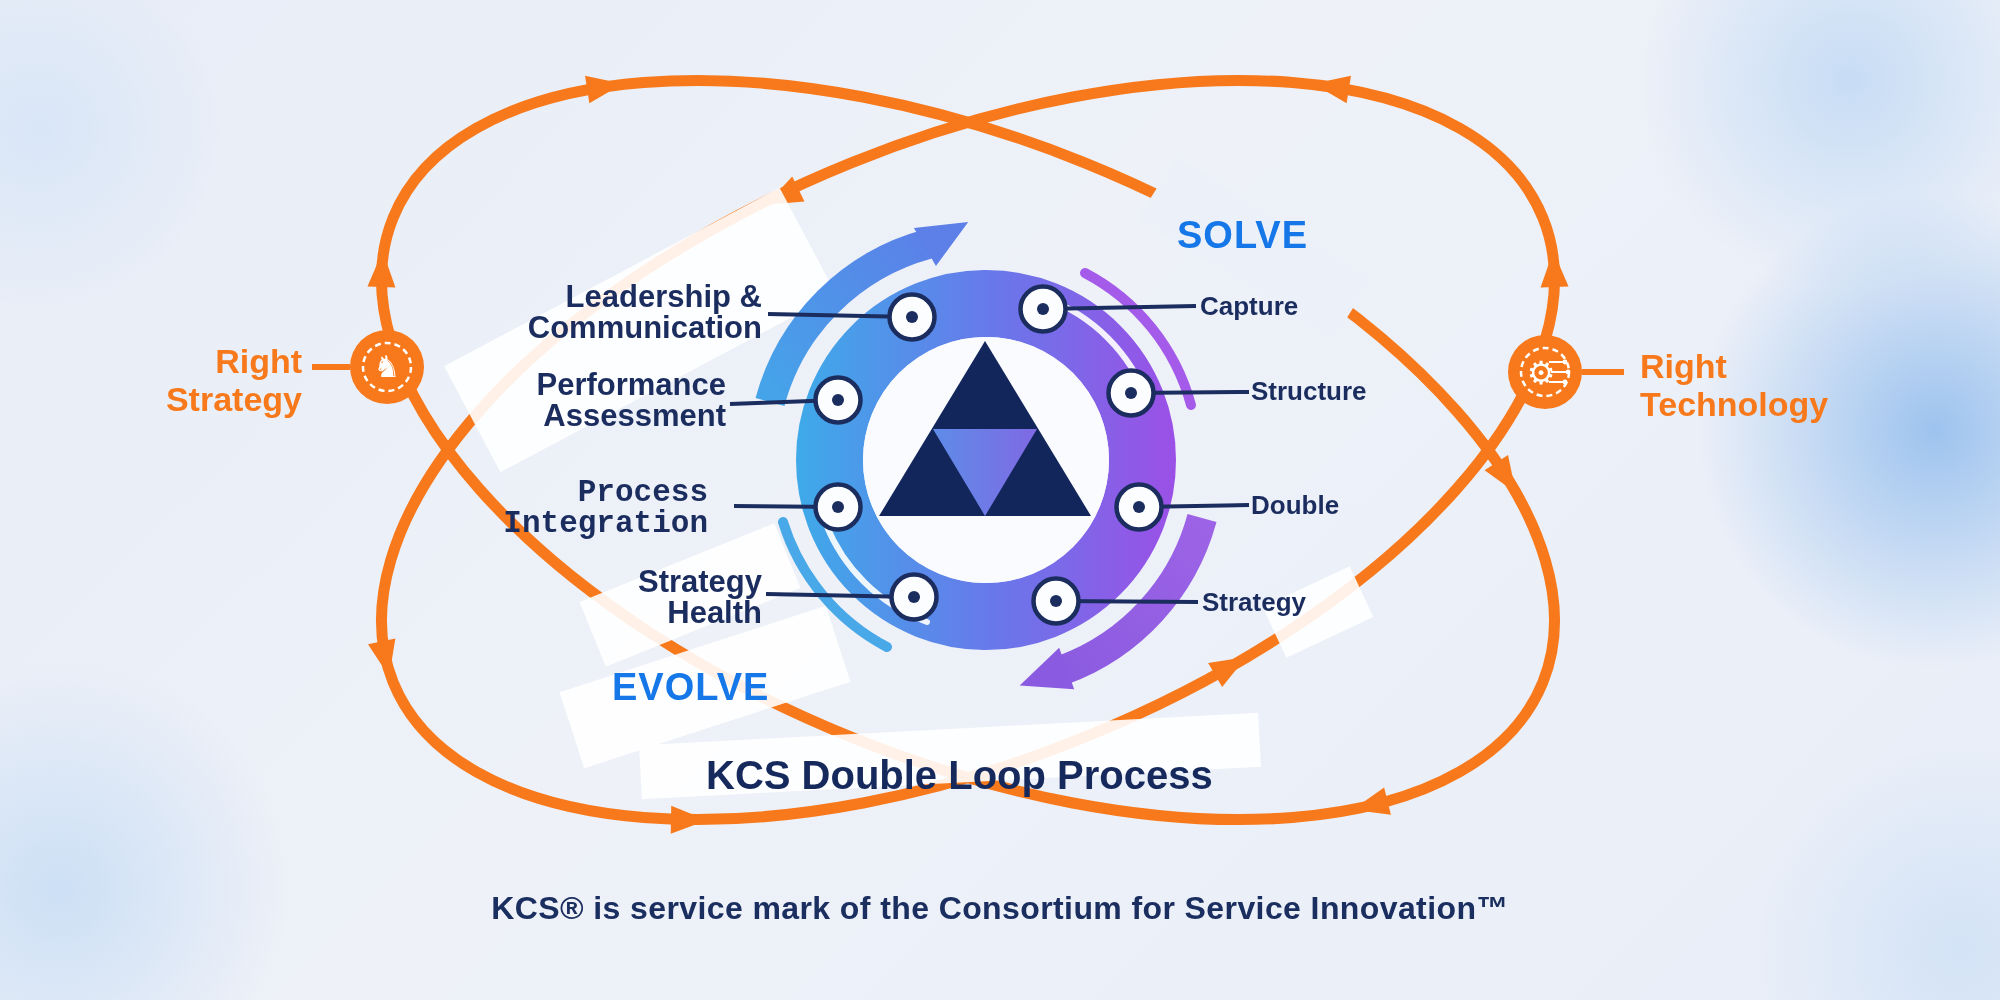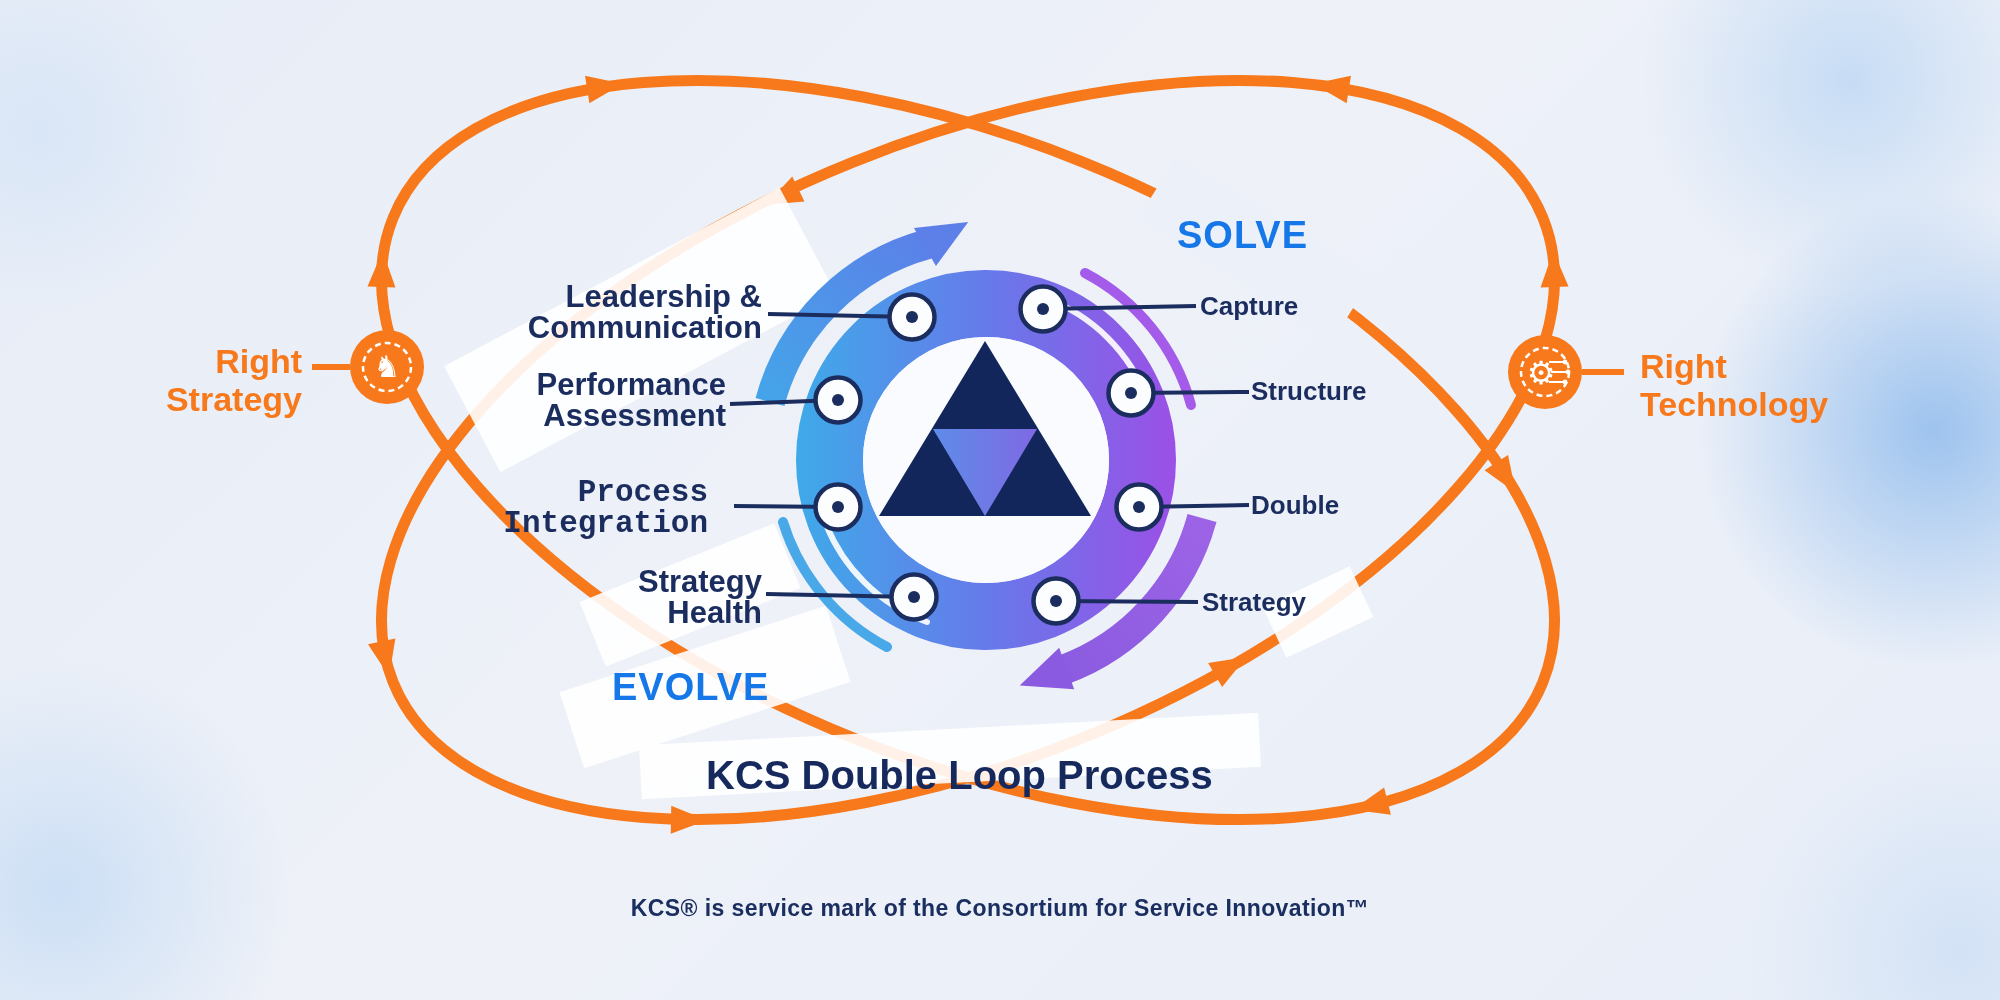--- a/index.html
+++ b/index.html
@@ -13,21 +13,21 @@
       radial-gradient(circle 300px at 1960px 950px, rgba(185,212,243,.45), rgba(185,212,243,0) 70%),
       linear-gradient(135deg,#E7EDF7 0%,#EEF1F8 45%,#E8EEF8 100%);
   }
   svg{position:absolute;left:0;top:0;}
   .txt{position:absolute;white-space:nowrap;}
   .side-label{font-weight:700;font-size:31px;line-height:31px;color:#1B2D5E;text-align:right;}
   .side-label-r{font-weight:700;font-size:26px;line-height:31px;color:#1B2D5E;text-align:left;}
   .phase{font-weight:700;font-size:38px;line-height:38px;color:#1677E8;letter-spacing:1px;text-align:center;}
   .orange-label{font-weight:700;font-size:34px;line-height:38px;color:#F7791B;}
   .title{font-weight:700;font-size:40px;line-height:42px;color:#16295D;text-align:center;}
-  .footer{font-weight:600;font-size:23px;line-height:30px;color:#1B2E60;text-align:center;letter-spacing:.4px;}
+  .footer{font-weight:600;font-size:32px;line-height:30px;color:#1B2E60;text-align:center;letter-spacing:.4px;}
   .icon-glyph{position:absolute;color:#fff;text-align:center;}
 </style>
 </head>
 <body>
 
 <div id="stage">
 
   <svg width="2000" height="1000" viewBox="0 0 2000 1000">
     <defs>
       <linearGradient id="ringGrad" gradientUnits="userSpaceOnUse" x1="800" y1="460" x2="1180" y2="460">

